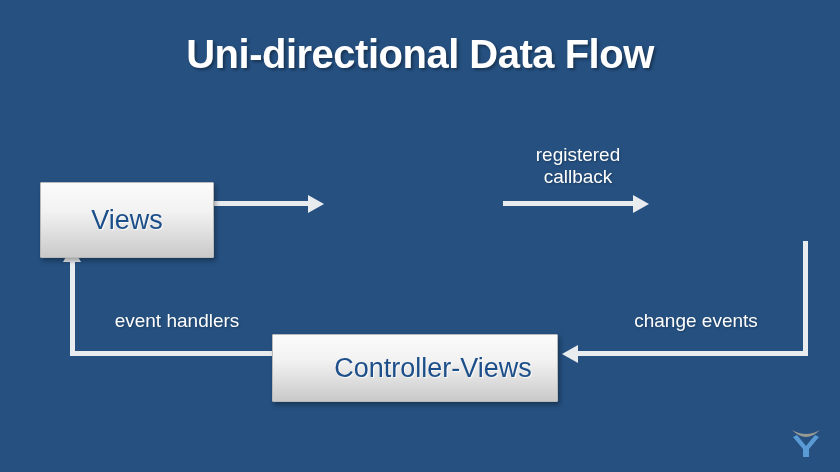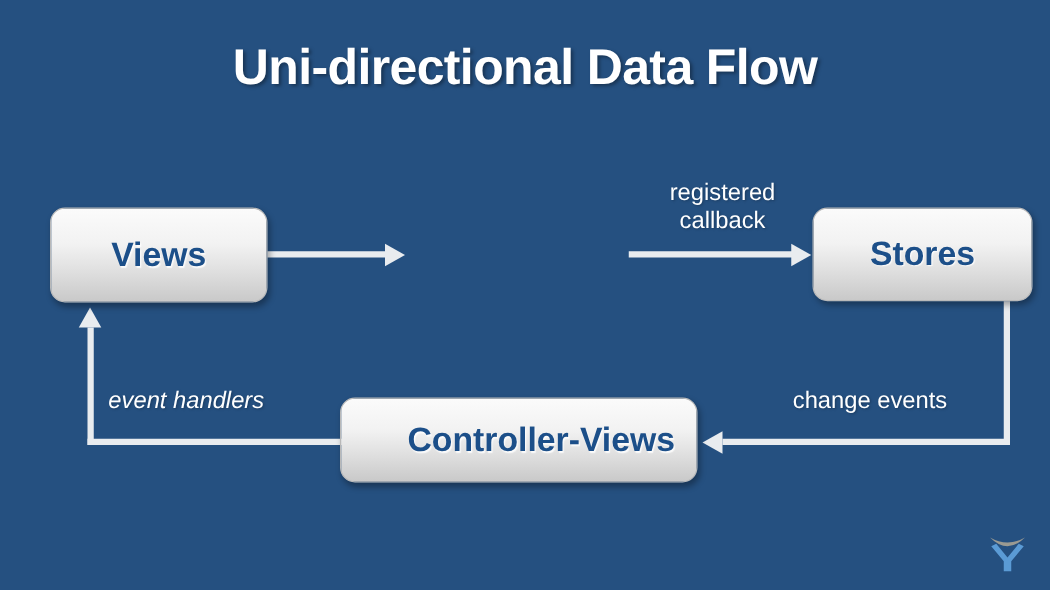--- a/index.html
+++ b/index.html
@@ -24,29 +24,30 @@
     text-shadow:2px 2px 3px rgba(0,0,0,0.35);
     white-space:nowrap;
   }
 
   
   .node{
     position:absolute;
     box-sizing:border-box;
     background:linear-gradient(to bottom,#fbfbfb 0%,#f2f2f2 38%,#e3e3e3 62%,#c9c9c9 100%);
     border:1px solid #b9b9b9;
-    border-radius:12px;
+    border-radius:1px;
     box-shadow:2px 3px 5px rgba(0,0,0,0.33);
     display:flex;
     align-items:center;
     justify-content:center;
     color:#1c4f89;
-    font-weight:bold;
+    font-weight:normal;
     text-shadow:1px 1px 1px rgba(255,255,255,0.85);
     z-index:5;
+    margin-top:16px;
   }
   #node-views     {left:40px; top:166px; width:174px; height:76px; font-size:27px;}
   #node-dispatcher{left:325px;top:166px; width:178px; height:76px; font-size:27px;}
   #node-stores    {left:650px;top:166px; width:176px; height:75px; font-size:27px;}
   #node-controller{left:272px;top:318px; width:286px; height:68px; font-size:27px;padding-left:36px;}
 
   
   .bar{position:absolute;background:#e9ecef;z-index:2;}
   .bar.h{height:5px;}
   .bar.v{width:5px;}
@@ -75,21 +76,21 @@
     font-size:19px;
     line-height:22px;
     text-align:center;
     white-space:pre-line;
     z-index:4;
     text-shadow:1px 1px 2px rgba(0,0,0,0.25);
   }
   #lbl-actions   {left:222px;top:168px;width:92px;}
   #lbl-callback  {left:512px;top:144px;width:132px;}
   #lbl-change    {left:606px;top:310px;width:180px;}
-  #lbl-event     {left:64px; top:310px;width:170px;font-style:italic;}
+  #lbl-event     {left:92px; top:310px;width:170px;}
 
   
   .logo{position:absolute;left:786px;top:424px;width:40px;height:40px;z-index:6;}
 </style>
 </head>
 <body>
 
 <div id="stage">
 
   <div class="title">Uni-directional Data Flow</div>
@@ -107,21 +108,20 @@
   <div class="bar h" style="left:70px;top:351px;width:206px;"></div>
   <div class="bar v" style="left:70px;top:262px;height:94px;"></div>
   <div class="arrowhead up" style="left:63px;top:246px;"></div>
 
   <div class="elabel" id="lbl-callback">registered
 callback</div>
   <div class="elabel" id="lbl-change">change events</div>
   <div class="elabel" id="lbl-event">event handlers</div>
 
   <div class="node" id="node-views">Views</div>
-  <div class="node" id="node-stores">Stores</div>
   <div class="node" id="node-controller">Controller-Views</div>
 
   <div class="logo">
     <svg width="40" height="40" viewBox="0 0 40 40" xmlns="http://www.w3.org/2000/svg">
       <path d="M6 6 Q20 20 34 6 Q20 14 6 6 Z" fill="#9a9a92"></path>
       <path d="M11 11 L20 22 L29 11 L33 13 L23 25 L23 33 L17 33 L17 25 L7 13 Z" fill="#5b9bd5"></path>
     </svg>
   </div>
 
 </div>

